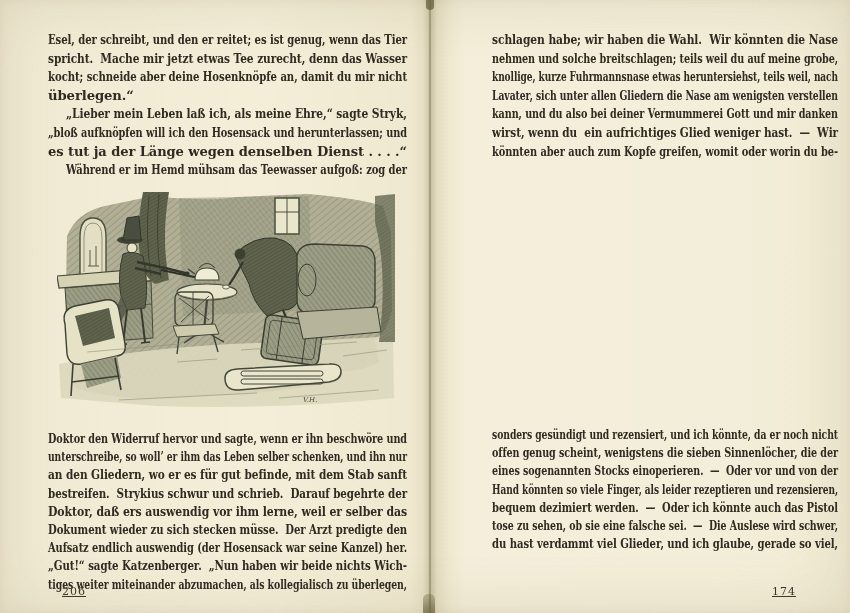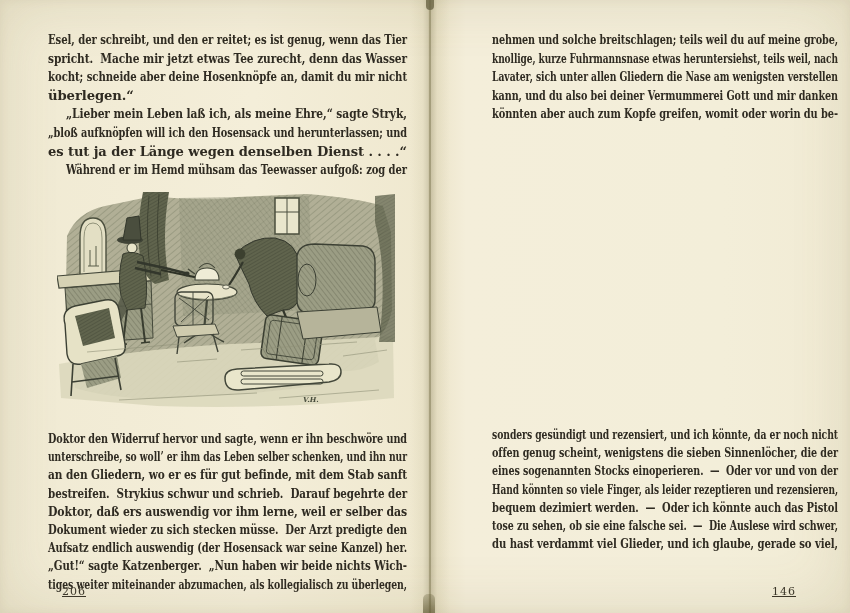--- a/index.html
+++ b/index.html
@@ -37,21 +37,21 @@
   .line>span{
     display:inline-block;white-space:pre;transform-origin:0 50%;
     font-size:13.2px;font-weight:bold;letter-spacing:-0.1px;line-height:1;
     padding-top:3px;
   }
   .line.indent>span{margin-left:18px;}
   .page-number{position:absolute;font-size:11px;color:#3a3529;letter-spacing:1px;text-decoration:underline;}
   .lp-num{left:62px;top:585px;}
   .rp-num{left:344px;top:585px;}
   .illo{position:absolute;}
-  .lp-illo{left:57px;top:192px;width:338px;height:224px;font-weight:bold;}
+  .lp-illo{left:57px;top:192px;width:338px;height:224px;}
   svg{display:block;}
 </style>
 </head>
 <body>
 
 <div class="page page-left">
   <div class="textblock lp-top">
       <div class="line"><span style="transform: scaleX(0.764236);">Esel, der schreibt, und den er reitet; es ist genug, wenn das Tier</span></div>
       <div class="line"><span style="transform: scaleX(0.803694);">spricht.  Mache mir jetzt etwas Tee zurecht, denn das Wasser</span></div>
       <div class="line"><span style="transform: scaleX(0.768531);">kocht; schneide aber deine Hosenknöpfe an, damit du mir nicht</span></div>
@@ -174,37 +174,39 @@
       <div class="line"><span style="transform: scaleX(0.748038);">Aufsatz endlich auswendig (der Hosensack war seine Kanzel) her.</span></div>
       <div class="line"><span style="transform: scaleX(0.77543);">„Gut!“ sagte Katzenberger.  „Nun haben wir beide nichts Wich-</span></div>
       <div class="line"><span style="transform: scaleX(0.707389);">tiges weiter miteinander abzumachen, als kollegialisch zu überlegen,</span></div>
     </div>
 
   <div class="page-number lp-num">206</div>
 </div>
 
 <div class="page page-right">
   <div class="textblock rp-top">
+      <div class="line"><span style="transform: scaleX(0.811939);">schlagen habe; wir haben die Wahl.  Wir könnten die Nase</span></div>
       <div class="line"><span style="transform: scaleX(0.731066);">nehmen und solche breitschlagen; teils weil du auf meine grobe,</span></div>
       <div class="line"><span style="transform: scaleX(0.681312);">knollige, kurze Fuhrmannsnase etwas heruntersiehst, teils weil, nach</span></div>
       <div class="line"><span style="transform: scaleX(0.700095);">Lavater, sich unter allen Gliedern die Nase am wenigsten verstellen</span></div>
       <div class="line"><span style="transform: scaleX(0.729838);">kann, und du also bei deiner Vermummerei Gott und mir danken</span></div>
+      <div class="line"><span style="transform: scaleX(0.796289);">wirst, wenn du  ein aufrichtiges Glied weniger hast.  —  Wir</span></div>
       <div class="line"><span style="transform: scaleX(0.745388);">könnten aber auch zum Kopfe greifen, womit oder worin du be-</span></div>
     </div>
 
   <div class="textblock rp-bottom">
       <div class="line"><span style="transform: scaleX(0.701625);">sonders gesündigt und rezensiert, und ich könnte, da er noch nicht</span></div>
       <div class="line"><span style="transform: scaleX(0.727559);">offen genug scheint, wenigstens die sieben Sinnenlöcher, die der</span></div>
       <div class="line"><span style="transform: scaleX(0.72366);">eines sogenannten Stocks einoperieren.  —  Oder vor und von der</span></div>
       <div class="line"><span style="transform: scaleX(0.682972);">Hand könnten so viele Finger, als leider rezeptieren und rezensieren,</span></div>
       <div class="line"><span style="transform: scaleX(0.753967);">bequem dezimiert werden.  —  Oder ich könnte auch das Pistol</span></div>
       <div class="line"><span style="transform: scaleX(0.715015);">tose zu sehen, ob sie eine falsche sei.  —  Die Auslese wird schwer,</span></div>
       <div class="line"><span style="transform: scaleX(0.765381);">du hast verdammt viel Glieder, und ich glaube, gerade so viel,</span></div>
     </div>
 
-  <div class="page-number rp-num">146</div>
+  <div class="page-number rp-num">174</div>
 </div>
 
 <div class="gutter"></div>
 <div class="gutter-line"></div>
 <div class="gutter-notch-top"></div>
 <div class="gutter-notch-bottom"></div>
 <div class="vignette"></div>
 
 </body></html>

